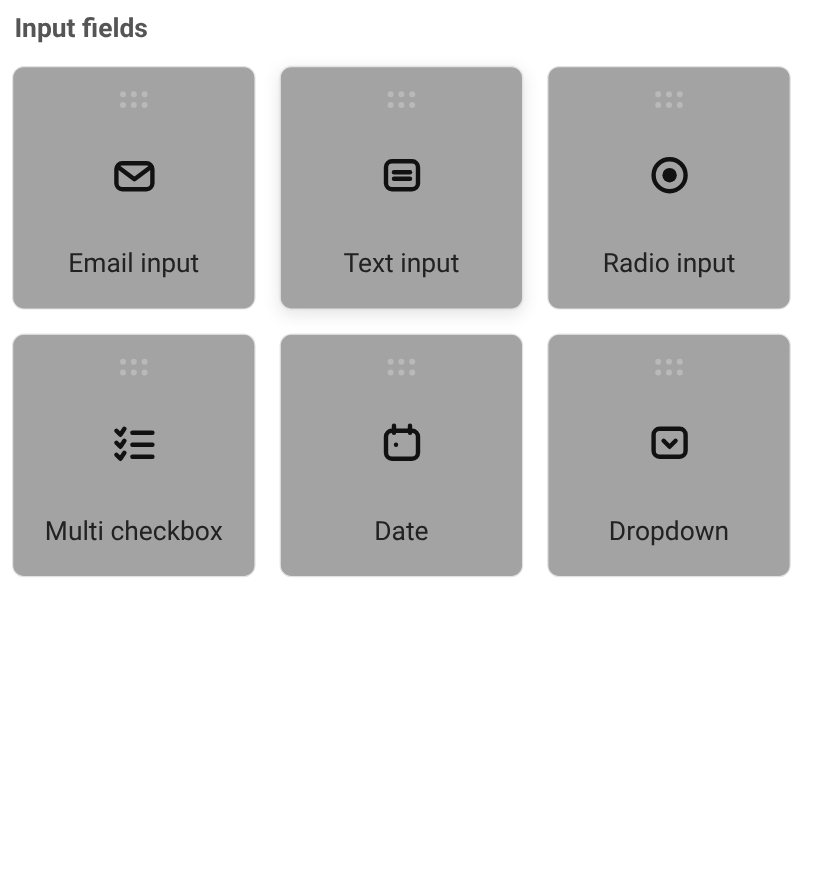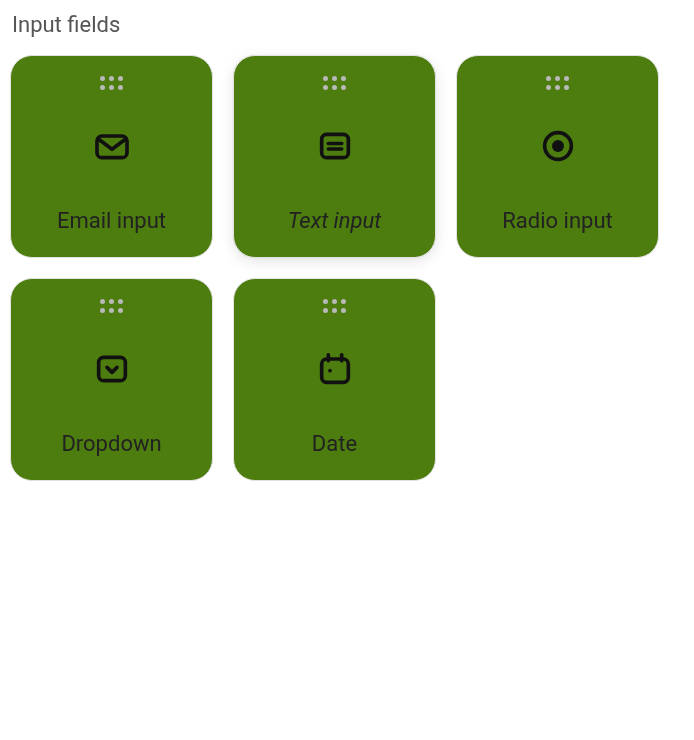--- a/index.html
+++ b/index.html
@@ -7,45 +7,44 @@
     font-family: -apple-system, BlinkMacSystemFont, "Segoe UI", Roboto, Helvetica, Arial, sans-serif;
     background: #ffffff;
     width: 694px;
     height: 740px;
     padding: 12px 10px;
     color: #111;
   }
   .section-title {
     font-size: 22px;
     color: #555;
-    font-weight: 400;
+    font-weight: 700;
     margin-bottom: 18px;
     margin-left: 2px;
   }
   .grid {
     display: flex;
     flex-wrap: wrap;
     gap: 20px;
   }
   .card {
     width: 203px;
     height: 203px;
     border: 1px solid #e3e3e3;
-    border-radius: 22px;
-    background: #4d7c0f;
+    border-radius: 10px;
+    background: #a3a3a3;
     display: flex;
     flex-direction: column;
     align-items: center;
     cursor: pointer;
     position: relative;
     padding: 16px 10px 18px;
   }
   .card.selected {
     box-shadow: 0 0 0 1px rgba(0,0,0,0.02), 0 4px 14px rgba(0,0,0,0.10);
-    font-style: italic;
   }
   .drag-handle {
     color: #bdbdbd;
     display: grid;
     grid-template-columns: repeat(3, 5px);
     grid-template-rows: repeat(2, 5px);
     gap: 4px;
     cursor: grab;
     margin-top: 4px;
   }
@@ -137,40 +136,56 @@
       <div class="drag-handle">
         <span></span>
         <span></span>
         <span></span>
         <span></span>
         <span></span>
         <span></span>
       </div>
       <div class="icon-slot">
         <svg viewBox="0 0 24 24">
+          <use href="#multicheck-icon"></use>
+        </svg>
+      </div>
+      <div class="card-label">Multi checkbox</div>
+    </div>
+    <div class="card">
+      <div class="drag-handle">
+        <span></span>
+        <span></span>
+        <span></span>
+        <span></span>
+        <span></span>
+        <span></span>
+      </div>
+      <div class="icon-slot">
+        <svg viewBox="0 0 24 24">
+          <use href="#calendar-icon"></use>
+        </svg>
+      </div>
+      <div class="card-label">Date</div>
+    </div>
+    <div class="card">
+      <div class="drag-handle">
+        <span></span>
+        <span></span>
+        <span></span>
+        <span></span>
+        <span></span>
+        <span></span>
+      </div>
+      <div class="icon-slot">
+        <svg viewBox="0 0 24 24">
           <use href="#dropdown-icon"></use>
         </svg>
       </div>
       <div class="card-label">Dropdown</div>
-    </div>
-    <div class="card">
-      <div class="drag-handle">
-        <span></span>
-        <span></span>
-        <span></span>
-        <span></span>
-        <span></span>
-        <span></span>
-      </div>
-      <div class="icon-slot">
-        <svg viewBox="0 0 24 24">
-          <use href="#calendar-icon"></use>
-        </svg>
-      </div>
-      <div class="card-label">Date</div>
     </div>
   </div>
 
 <svg width="0" height="0" style="position:absolute">
   <defs>
     <g id="mail-icon">
       <rect x="3" y="6" width="18" height="13" rx="3"></rect>
       <path d="M4 8l8 6 8-6"></path>
     </g>
     <g id="phone-icon">

